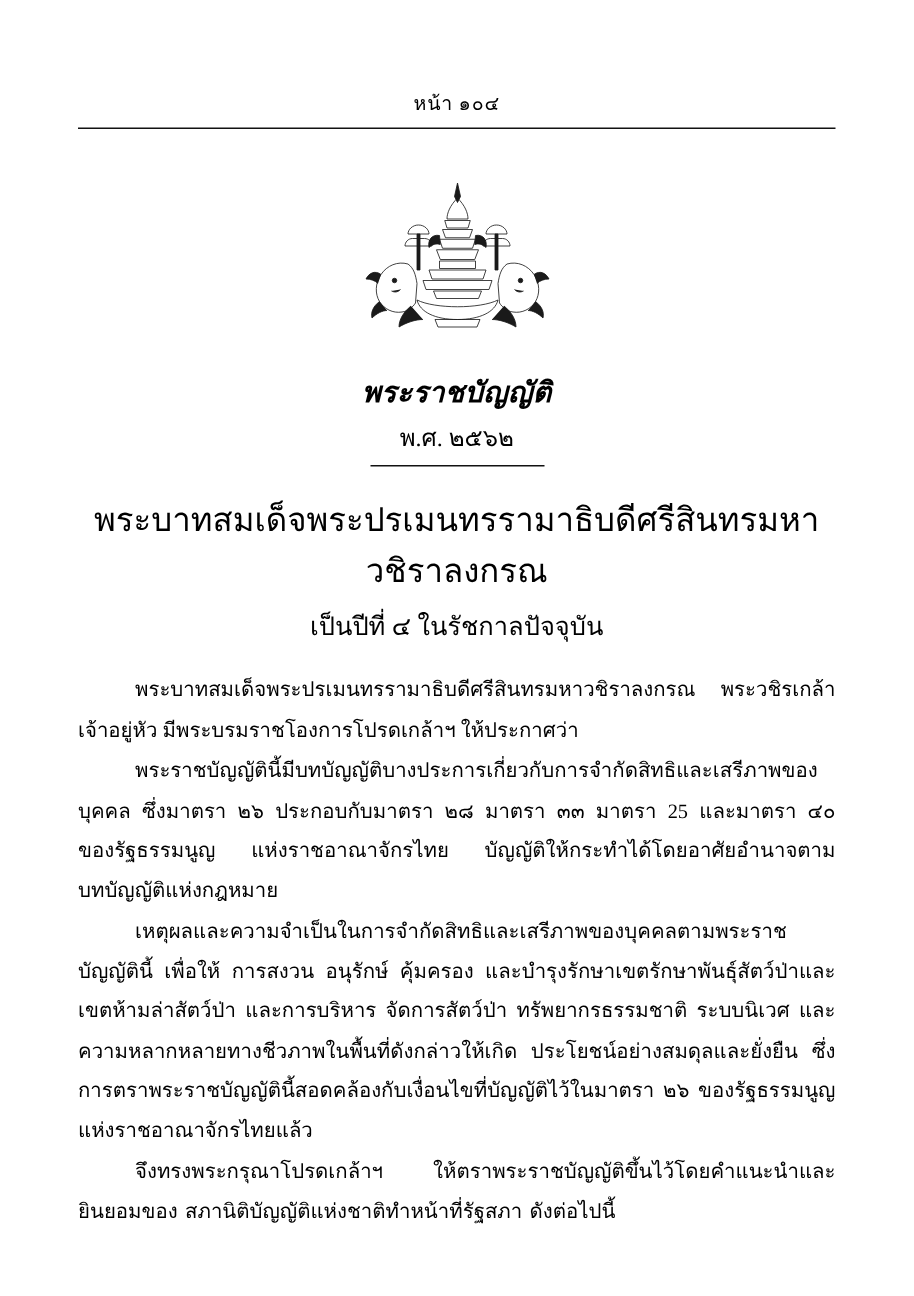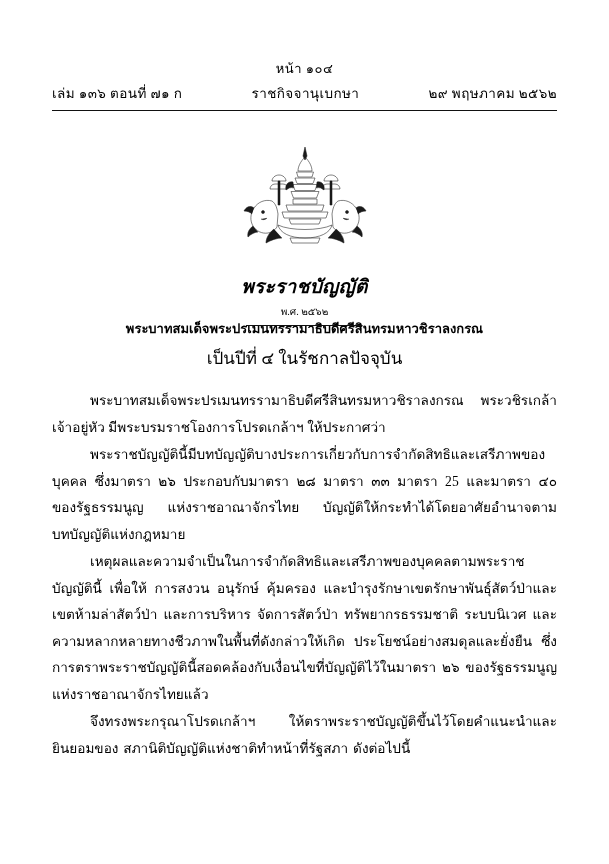--- a/index.html
+++ b/index.html
@@ -76,39 +76,40 @@
     font-size: 19px;
     font-weight: bold;
     letter-spacing: 0.3px;
     font-style: italic;
   }
   .act-subtitle {
     font-size: 13.5px;
     margin-top: 3px;
   }
   .act-year {
-    font-size: 10px;
+    font-size: 16px;
     margin-top: 3px;
     display: inline-block;
     position: relative;
   }
   .act-year::after {
     content: "";
     position: absolute;
     left: 50%;
     transform: translateX(-50%);
     bottom: -7px;
     width: 116px;
     border-bottom: 1px solid #111;
   }
 
   .royal-name {
     text-align: center;
-    font-size: 13px;
-    font-weight: bold;
+    margin-top: 26px;
+    font-size: 22px;
+    font-weight: normal;
     line-height: 1.55;
   }
   .given-line {
     text-align: center;
     margin-top: 16px;
     font-size: 13.5px;
   }
   .reign-line {
     text-align: center;
     margin-top: 5px;
@@ -131,25 +132,20 @@
     word-spacing: 1.5px;
   }
 </style>
 </head>
 <body>
 
 <div class="page">
 
   <div class="header">
     <div class="header-page-no">หน้า ๑๐๔</div>
-    <div class="header-row">
-      <div class="header-left">เล่ม ๑๓๖ ตอนที่ ๗๑ ก</div>
-      <div class="header-center">ราชกิจจานุเบกษา</div>
-      <div class="header-right">๒๙ พฤษภาคม ๒๕๖๒</div>
-    </div>
     <div class="header-rule"></div>
   </div>
 
   <div class="emblem-wrap">
     <svg class="emblem" viewBox="0 0 300 224" aria-hidden="true">
       <g fill="#1a1a1a" stroke="#1a1a1a" stroke-width="1.1">
 
         <path d="M150 4 L154 22 L150 30 L146 22 Z"></path>
         <path d="M150 24 C140 34 136 44 136 52 L164 52 C164 44 160 34 150 24 Z" fill="none"></path>
         <path d="M133 54 L167 54 L164 64 L136 64 Z" fill="none"></path>

